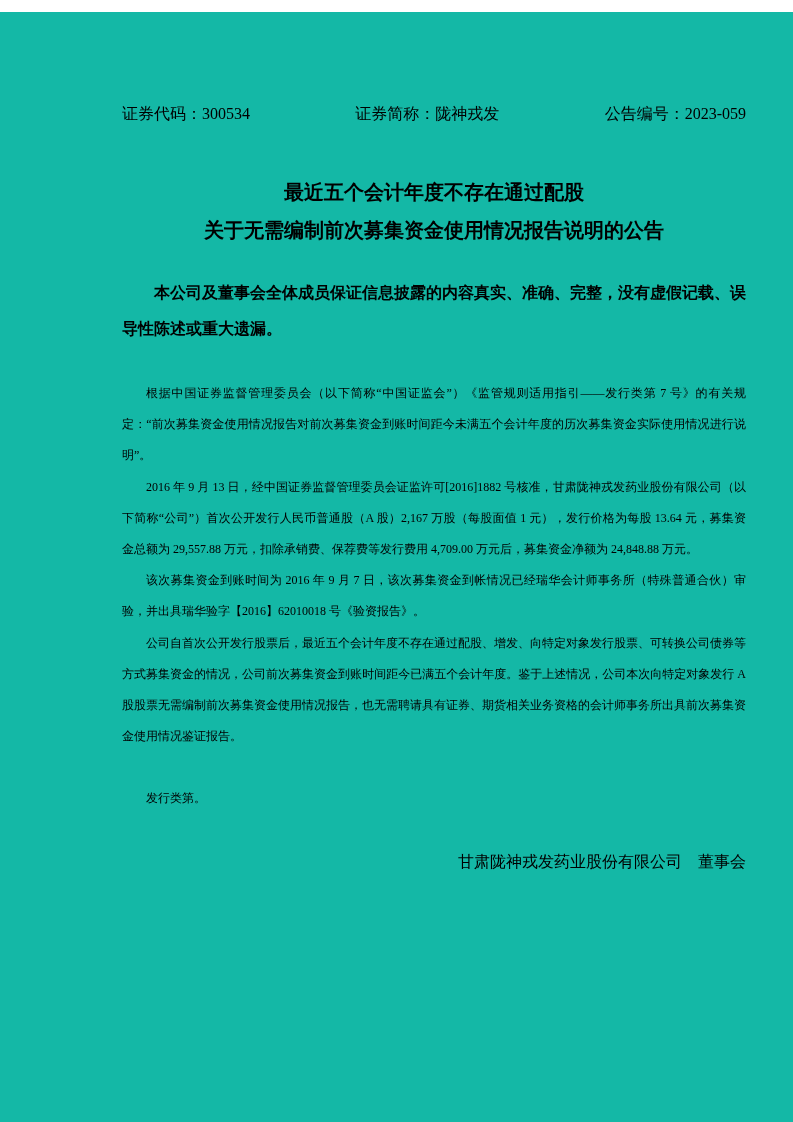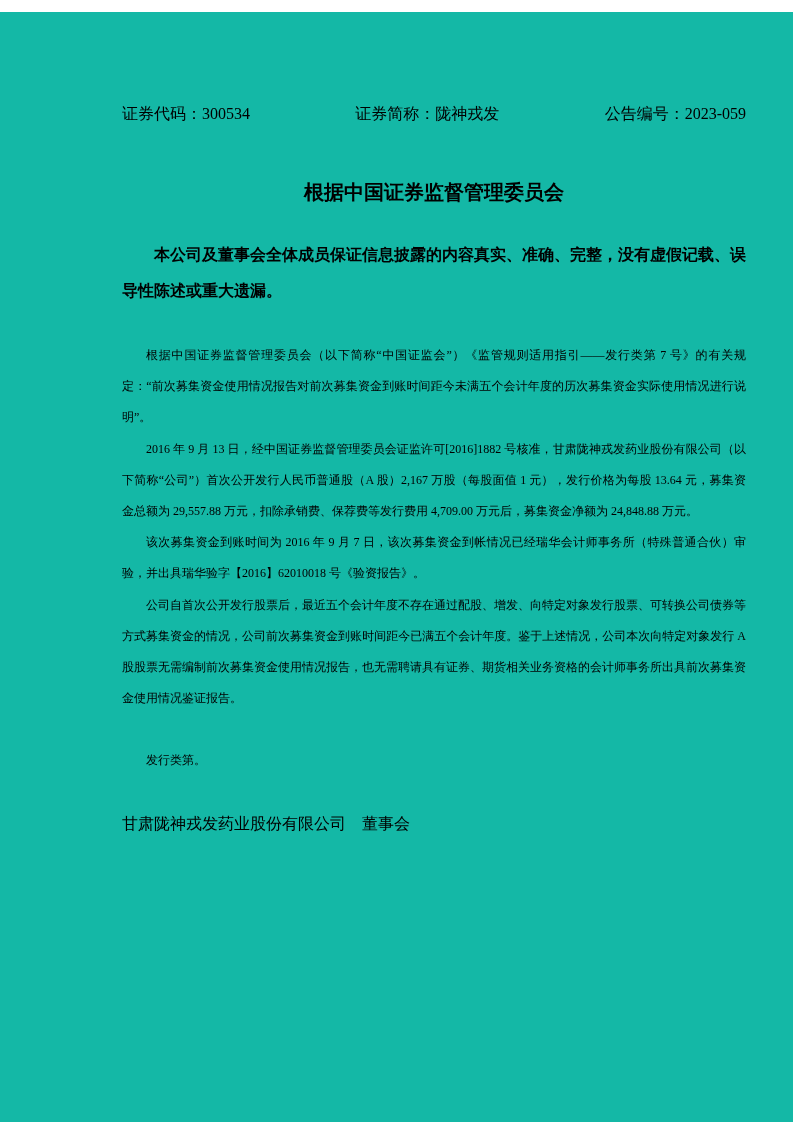--- a/index.html
+++ b/index.html
@@ -54,35 +54,37 @@
   p.body-para.first {
     margin-top: 31px;
   }
   p.closing {
     margin-top: 31px;
   }
   .signature {
     margin-top: 31px;
     font-size: 16px;
     line-height: 31.2px;
+    text-align: right;
   }
 </style>
 </head>
 <body>
 
 <div class="page">
 
   <div class="header-row">
     <span>证券代码：300534</span>
     <span>证券简称：陇神戎发</span>
     <span>公告编号：2023-059</span>
   </div>
 
-  <div class="title title-company">根据中国证券监督管理委员会</div>
+  <div class="title title-company">最近五个会计年度不存在通过配股</div>
 
+  <div class="title">关于无需编制前次募集资金使用情况报告说明的公告</div>
 
   <p class="disclaimer">本公司及董事会全体成员保证信息披露的内容真实、准确、完整，没有虚假记载、误导性陈述或重大遗漏。</p>
 
   <p class="body-para first">根据中国证券监督管理委员会（以下简称“中国证监会”）《监管规则适用指引——发行类第 7 号》的有关规定：“前次募集资金使用情况报告对前次募集资金到账时间距今未满五个会计年度的历次募集资金实际使用情况进行说明”。</p>
 
   <p class="body-para">2016 年 9 月 13 日，经中国证券监督管理委员会证监许可[2016]1882 号核准，甘肃陇神戎发药业股份有限公司（以下简称“公司”）首次公开发行人民币普通股（A 股）2,167 万股（每股面值 1 元），发行价格为每股 13.64 元，募集资金总额为 29,557.88 万元，扣除承销费、保荐费等发行费用 4,709.00 万元后，募集资金净额为 24,848.88 万元。</p>
 
   <p class="body-para">该次募集资金到账时间为 2016 年 9 月 7 日，该次募集资金到帐情况已经瑞华会计师事务所（特殊普通合伙）审验，并出具瑞华验字【2016】62010018 号《验资报告》。</p>
 
   <p class="body-para">公司自首次公开发行股票后，最近五个会计年度不存在通过配股、增发、向特定对象发行股票、可转换公司债券等方式募集资金的情况，公司前次募集资金到账时间距今已满五个会计年度。鉴于上述情况，公司本次向特定对象发行 A 股股票无需编制前次募集资金使用情况报告，也无需聘请具有证券、期货相关业务资格的会计师事务所出具前次募集资金使用情况鉴证报告。</p>

